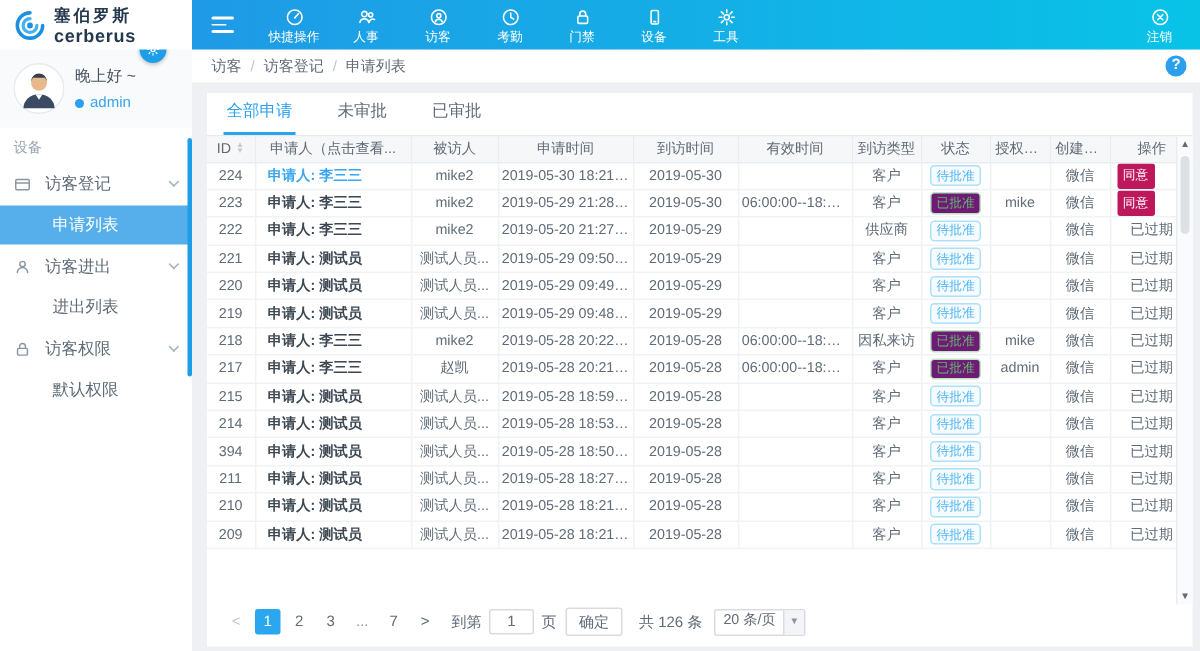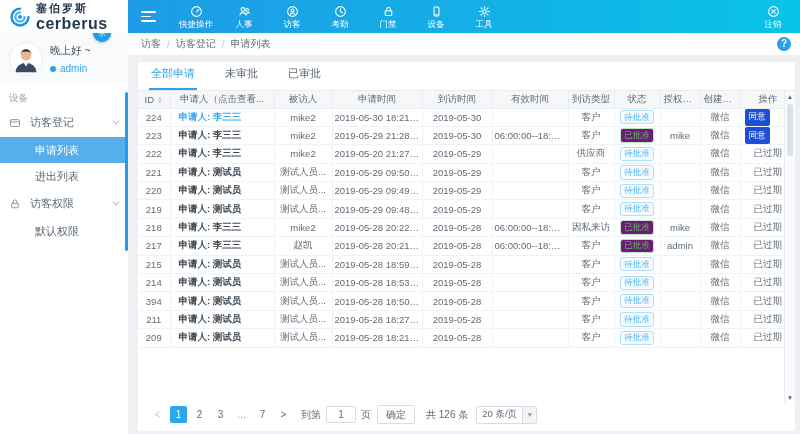--- a/index.html
+++ b/index.html
@@ -3,21 +3,21 @@
 <meta charset="utf-8">
 <style>
   * { box-sizing: border-box; margin: 0; padding: 0; }
   html,body { width:800px; height:434px; overflow:hidden; }
   body { font-family:"Liberation Sans","DejaVu Sans",sans-serif; background:#eef0f4; position:relative; }
 
   
   .header { position:absolute; top:0; left:0; right:0; height:33px; display:flex; z-index:4; }
   .logo-area { width:128px; background:#fff; display:flex; align-items:center; gap:5px; padding-left:9px; flex:none; }
   .logo-text .cn { font-size:11px; font-weight:bold; color:#25384e; letter-spacing:2px; }
-  .logo-text .en { font-size:16px; font-weight:bold; color:#25384e; margin-top:-1px; letter-spacing:.5px; }
+  .logo-text .en { font-size:12px; font-weight:bold; color:#25384e; margin-top:-1px; letter-spacing:.5px; }
   .nav { flex:1; background:linear-gradient(90deg,#1f9ae6,#09c3e7); display:flex; align-items:center; padding-left:13px; }
   .hamburger { width:15px; height:11px; margin-right:16px; display:flex; flex-direction:column; justify-content:space-between; cursor:pointer; }
   .hamburger i { display:block; height:1.6px; background:#fff; border-radius:1px; }
   .hamburger i:nth-child(1){ width:15px; } .hamburger i:nth-child(2){ width:10px; } .hamburger i:nth-child(3){ width:15px; }
   .nav-item { width:48px; display:flex; flex-direction:column; align-items:center; color:#fff; cursor:pointer; padding-top:2px; }
   .nav-item svg { width:13px; height:13px; }
   .nav-item .lbl { font-size:8.5px; margin-top:1px; white-space:nowrap; }
   .logout { margin-left:auto; margin-right:7px; width:40px; }
 
   
@@ -55,40 +55,40 @@
   th:first-child, td:first-child { border-left:none; }
   th:last-child, td:last-child { border-right:none; }
   td.applicant { text-align:left; padding-left:8px; font-weight:bold; color:#3d4852; }
   td.applicant.link { color:#3aa7f2; cursor:pointer; }
   .sort-wrap { display:inline-flex; flex-direction:column; vertical-align:middle; margin-left:3px; line-height:4px; }
   .sort-wrap i { font-style:normal; font-size:6px; color:#c4cad2; transform:scale(.9); cursor:pointer; }
   .badge { display:inline-block; min-width:34px; padding:1.5px 3px; border-radius:3px; font-size:8.5px; line-height:1.1; }
   .badge.pending { color:#53b6f2; border:1px solid #ade0fb; background:#f5fbff; }
   .badge.approved { color:#5fba6e; border:1px solid #b9e6c3; background:#701a75; }
   .op-btn { border:none; color:#fff; font-size:8.5px; padding:2.5px 4px; border-radius:2px; margin:0 2px; cursor:pointer; font-family:inherit; }
-  .op-btn.approve { background:#1d4ed8; }
+  .op-btn.approve { background:#be185d; }
   .op-btn.reject { background:#fc4f3f; }
   .expired { color:#5f6b77; }
 
   .vscroll { position:absolute; right:0; top:29px; width:11px; height:312px; background:#fafbfc; border-left:1px solid #e9edf2; }
   .vscroll .arrow { position:absolute; left:0; width:100%; text-align:center; font-size:6.5px; color:#5f6b77; cursor:pointer; }
   .vscroll .arrow.up { top:2px; } .vscroll .arrow.down { bottom:2px; }
   .vscroll .thumb { position:absolute; top:13px; left:2px; width:6px; height:52px; background:#dde1e6; border-radius:3px; cursor:pointer; }
 
   
   .pagination { position:absolute; left:9px; bottom:7px; display:flex; align-items:center; font-size:10px; color:#5f6b77; }
   .page-box { min-width:17px; height:17px; line-height:17px; text-align:center; border-radius:2px; margin:0 2px; padding:0 2px; cursor:pointer; }
   .page-box.active { background:#2aa7ee; color:#fff; }
   .page-box.disabled { color:#c3c9d1; }
   .page-box.dots { cursor:default; color:#8f99a4; }
   .jump-label { margin-left:7px; }
   .jump-input { width:30px; height:17px; border:1px solid #d8dce2; border-radius:2px; text-align:center; font-size:10px; color:#5f6b77; margin:0 5px; font-family:inherit; }
   .confirm-btn { border:1px solid #d8dce2; background:#fff; height:19px; padding:0 8px; margin:0 6px; font-size:10px; color:#5f6b77; border-radius:2px; cursor:pointer; font-family:inherit; }
   .total { margin:0 5px; }
-  .size-select { border:1px solid #d8dce2; height:18px; display:flex; align-items:center; border-radius:2px; margin-left:3px; cursor:pointer; background:#fff; }
+  .size-select { border:1px solid #d8dce2; height:18px; display:flex; border-radius:2px; margin-left:3px; cursor:pointer; background:#fff; }
   .size-select .txt { padding:0 5px; font-size:9.5px; }
   .size-select .arr { width:14px; align-self:stretch; border-left:1px solid #d8dce2; background:#f2f4f7; display:flex; align-items:center; justify-content:center; font-size:6.5px; color:#8a96a3; }
 </style>
 </head>
 <body>
 
 <div class="header">
   <div class="logo-area">
     <svg width="22" height="22" viewBox="0 0 24 24">
       <path d="M12 2.8 a9.2 9.2 0 1 0 9.2 9.2" fill="none" stroke="#1b8fe0" stroke-width="2.6" stroke-linecap="round"></path>
@@ -226,20 +226,30 @@
         <span style="display: inline-flex;">
           <svg viewBox="0 0 16 16" fill="none" stroke="currentColor" stroke-width="1.3" stroke-linecap="round" stroke-linejoin="round" style="color: rgb(138, 150, 163);">
             <rect x="2" y="3.6" width="12" height="9" rx="1"></rect>
             <path d="M2 6.6h12"></path>
           </svg>
         </span>
         <span>访客登记</span>
         <span class="chevron"></span>
       </div>
       <div class="submenu-item active">申请列表</div>
+      <div class="menu-item">
+        <span style="display: inline-flex;">
+          <svg viewBox="0 0 16 16" fill="none" stroke="currentColor" stroke-width="1.3" stroke-linecap="round" stroke-linejoin="round" style="color: rgb(138, 150, 163);">
+            <circle cx="8" cy="5.4" r="2.4"></circle>
+            <path d="M3.4 13a4.6 4.6 0 0 1 9.2 0"></path>
+          </svg>
+        </span>
+        <span>访客进出</span>
+        <span class="chevron"></span>
+      </div>
       <div class="submenu-item">进出列表</div>
       <div class="menu-item">
         <span style="display: inline-flex;">
           <svg viewBox="0 0 16 16" fill="none" stroke="currentColor" stroke-width="1.3" stroke-linecap="round" stroke-linejoin="round" style="color: rgb(138, 150, 163);">
             <rect x="3.6" y="7" width="8.8" height="6" rx="1"></rect>
             <path d="M5.4 7V5.2a2.6 2.6 0 0 1 5.2 0V7"></path>
           </svg>
         </span>
         <span>访客权限</span>
         <span class="chevron"></span>
@@ -439,20 +449,33 @@
           <td>2019-05-28 18:27:05</td>
           <td>2019-05-28</td>
           <td></td>
           <td>客户</td>
           <td><span class="badge pending">待批准</span></td>
           <td></td>
           <td>微信</td>
           <td><span class="expired">已过期</span></td>
         </tr>
         <tr>
+          <td>210</td>
+          <td class="applicant">申请人: 测试员</td>
+          <td>测试人员...</td>
+          <td>2019-05-28 18:21:49</td>
+          <td>2019-05-28</td>
+          <td></td>
+          <td>客户</td>
+          <td><span class="badge pending">待批准</span></td>
+          <td></td>
+          <td>微信</td>
+          <td><span class="expired">已过期</span></td>
+        </tr>
+        <tr>
           <td>209</td>
           <td class="applicant">申请人: 测试员</td>
           <td>测试人员...</td>
           <td>2019-05-28 18:21:30</td>
           <td>2019-05-28</td>
           <td></td>
           <td>客户</td>
           <td><span class="badge pending">待批准</span></td>
           <td></td>
           <td>微信</td>

